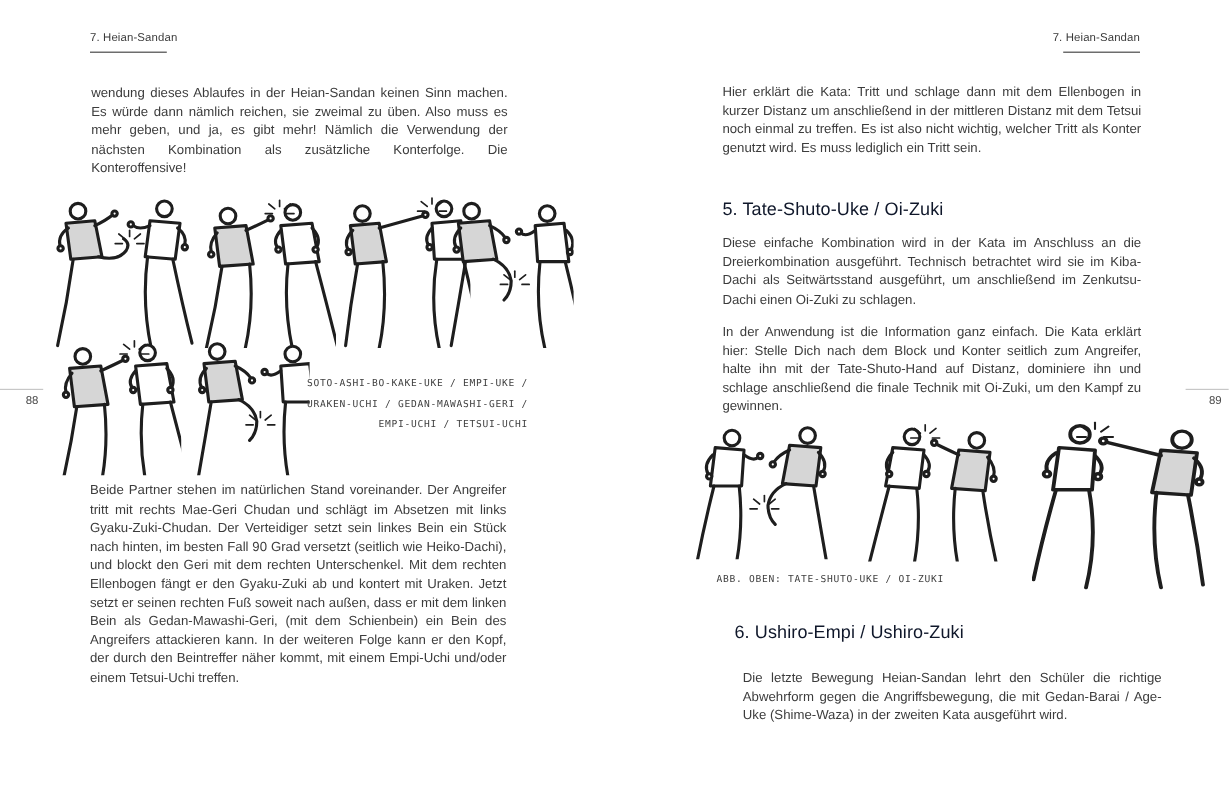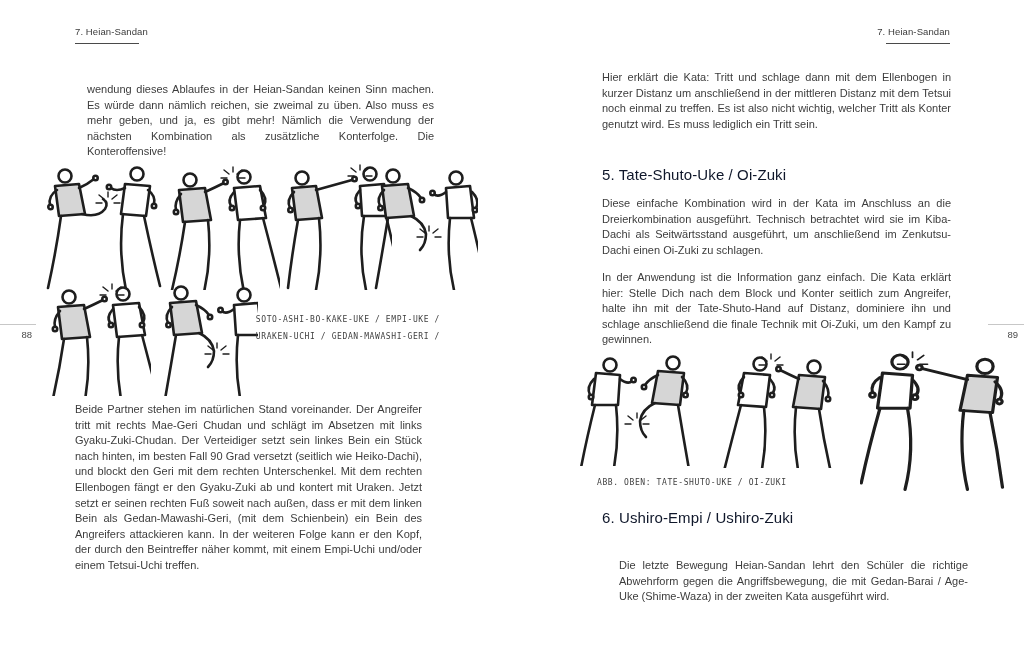--- a/index.html
+++ b/index.html
@@ -142,21 +142,21 @@
   </defs>
 </svg>
 
 <div class="abs" style="left:0;top:0;width:512px;height:662px;">
   <div class="abs running-head" style="left:75px;top:26px;">7. Heian-Sandan</div>
   <div class="abs head-rule" style="left:75px;top:43px;width:64px;"></div>
 
   <div class="abs pagenum-rule" style="left:0;top:324px;width:36px;"></div>
   <div class="abs pagenum" style="left:0;top:329px;width:32px;text-align:right;">88</div>
 
-  <p class="abs body-text" style="left:75px;top:70px;width:347px;margin:12px;">wendung dieses Ablaufes in der Heian-Sandan keinen Sinn machen. Es würde dann nämlich reichen, sie zweimal zu üben. Also muss es mehr geben, und ja, es gibt mehr! Nämlich die Verwendung der nächsten Kombination als zusätzliche Konterfolge. Die Konteroffensive!</p>
+  <p class="abs body-text" style="left:75px;top:70px;width:347px;margin:1px;">wendung dieses Ablaufes in der Heian-Sandan keinen Sinn machen. Es würde dann nämlich reichen, sie zweimal zu üben. Also muss es mehr geben, und ja, es gibt mehr! Nämlich die Verwendung der nächsten Kombination als zusätzliche Konterfolge. Die Konteroffensive!</p>
 
   <div class="figslot" style="left:44px;top:164px;">
       <svg class="pair" width="118" height="126">
         <use href="#fig-a" width="120" height="132"></use>
       </svg>
     </div>
   <div class="figslot" style="left:166px;top:164px;">
       <svg class="pair" width="114" height="126">
         <use href="#fig-b" width="120" height="132"></use>
       </svg>
@@ -179,20 +179,21 @@
     </div>
   <div class="figslot" style="left:156px;top:281px;">
       <svg class="pair" width="102" height="115">
         <use href="#fig-d" width="120" height="132"></use>
       </svg>
     </div>
 
   <div class="abs caption right-align" style="left:220px;top:311px;width:220px;">
     <div>SOTO-ASHI-BO-KAKE-UKE / EMPI-UKE /</div>
     <div>URAKEN-UCHI / GEDAN-MAWASHI-GERI /</div>
+    <div>EMPI-UCHI / TETSUI-UCHI</div>
   </div>
 
   <p class="abs body-text" style="left:75px;top:402px;width:347px;margin:0;">Beide Partner stehen im natürlichen Stand voreinander. Der Angreifer tritt mit rechts Mae-Geri Chudan und schlägt im Absetzen mit links Gyaku-Zuki-Chudan. Der Verteidiger setzt sein linkes Bein ein Stück nach hinten, im besten Fall 90 Grad versetzt (seitlich wie Heiko-Dachi), und blockt den Geri mit dem rechten Unterschenkel. Mit dem rechten Ellenbogen fängt er den Gyaku-Zuki ab und kontert mit Uraken. Jetzt setzt er seinen rechten Fuß soweit nach außen, dass er mit dem linken Bein als Gedan-Mawashi-Geri, (mit dem Schienbein) ein Bein des Angreifers attackieren kann. In der weiteren Folge kann er den Kopf, der durch den Beintreffer näher kommt, mit einem Empi-Uchi und/oder einem Tetsui-Uchi treffen.</p>
 </div>
 
 <div class="abs" style="left:512px;top:0;width:512px;height:662px;">
   <div class="abs running-head" style="left:188px;top:26px;width:250px;text-align:right;">7. Heian-Sandan</div>
   <div class="abs head-rule" style="left:374px;top:43px;width:64px;"></div>
 
   <div class="abs pagenum-rule" style="left:476px;top:324px;width:36px;"></div>
@@ -216,16 +217,16 @@
       </svg>
     </div>
   <div class="figslot flip" style="left:338px;top:351px;">
       <svg class="pair" width="160" height="150">
         <use href="#fig-c" width="120" height="132" x="0" y="0" transform="scale(1.25,1.1)"></use>
       </svg>
     </div>
 
   <div class="abs caption" style="left:85px;top:474px;">ABB. OBEN: TATE-SHUTO-UKE / OI-ZUKI</div>
 
-  <h2 class="abs section-heading" style="left:90px;top:509px;margin:0;text-align:right;">6. Ushiro-Empi / Ushiro-Zuki</h2>
+  <h2 class="abs section-heading" style="left:90px;top:509px;margin:10px;text-align:right;">6. Ushiro-Empi / Ushiro-Zuki</h2>
 
   <p class="abs body-text" style="left:90px;top:541px;width:349px;margin:17px;">Die letzte Bewegung Heian-Sandan lehrt den Schüler die richtige Abwehrform gegen die Angriffsbewegung, die mit Gedan-Barai / Age-Uke (Shime-Waza) in der zweiten Kata ausgeführt wird.</p>
 </div>
 
 </body></html>

